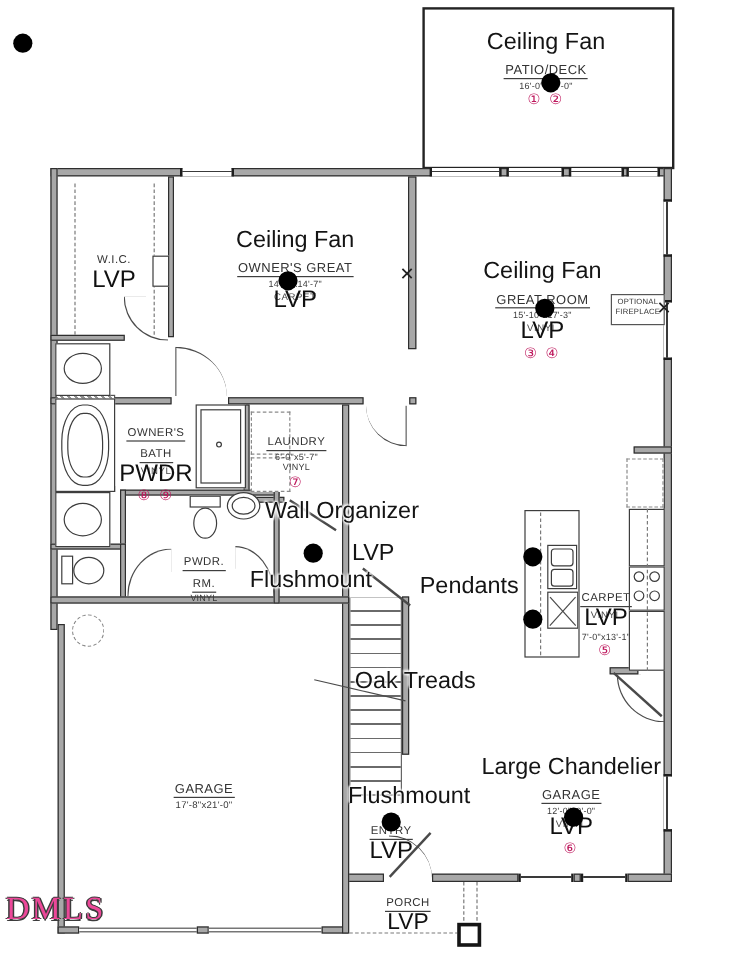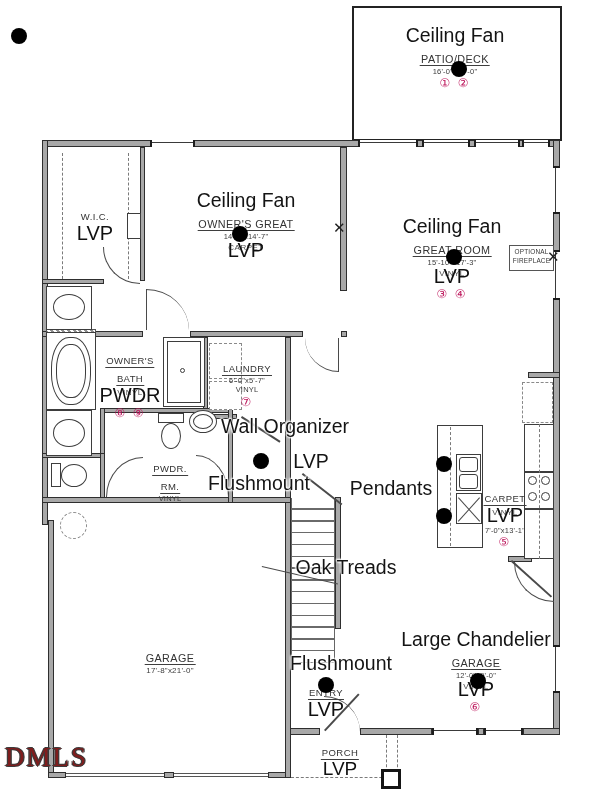--- a/index.html
+++ b/index.html
@@ -31,21 +31,21 @@
   .md{font-size:10.8px}
   .dims{display:block;font-size:7.5px;letter-spacing:.2px;margin-top:1px;color:#3a3a3a}
   .circles{display:block;font-size:12px;letter-spacing:2px;margin-top:1px;color:#be185d}
   .fwrap{display:block;position:relative;height:21px;margin-top:-1px}
   .forig{position:absolute;top:4px;left:50%;transform:translateX(-50%);font-size:8px;color:#4a4a4a;z-index:0;letter-spacing:.5px}
   .fbig{position:absolute;top:-1px;left:50%;transform:translateX(-50%);font-size:20px;color:#101010;z-index:1}
   .xmark{position:absolute;font-size:15px;color:#222;z-index:6;font-family:"DejaVu Sans",sans-serif}
   .fpbox{position:absolute;border:1px solid #555;background:#fff;text-align:center;font-size:6.4px;line-height:1.35;color:#333;padding-top:2px;letter-spacing:.2px;z-index:5}
   .xb::before,.xb::after{content:"";position:absolute;left:-4px;right:-4px;top:50%;height:1.2px;background:#4a4a4a}
   .xb::before{transform:rotate(48deg)}.xb::after{transform:rotate(-48deg)}
-  .wm{position:absolute;font-size:27px;letter-spacing:2px;color:#7f1d1d;font-family:"Liberation Serif",serif;
+  .wm{position:absolute;font-size:27px;letter-spacing:2px;color:#ec4899;font-family:"Liberation Serif",serif;
       text-shadow:-1.2px 0 #3c3c3c,1.2px 0 #3c3c3c,0 -1.2px #3c3c3c,0 1.2px #3c3c3c;z-index:9}
 </style>
 </head>
 <body>
 
 <div id="plan">
 
   <div class="dot" style="left:11px;top:28px"></div>
 
   <div class="pbox" style="left:352px;top:6px;width:210px;height:135px"></div>

